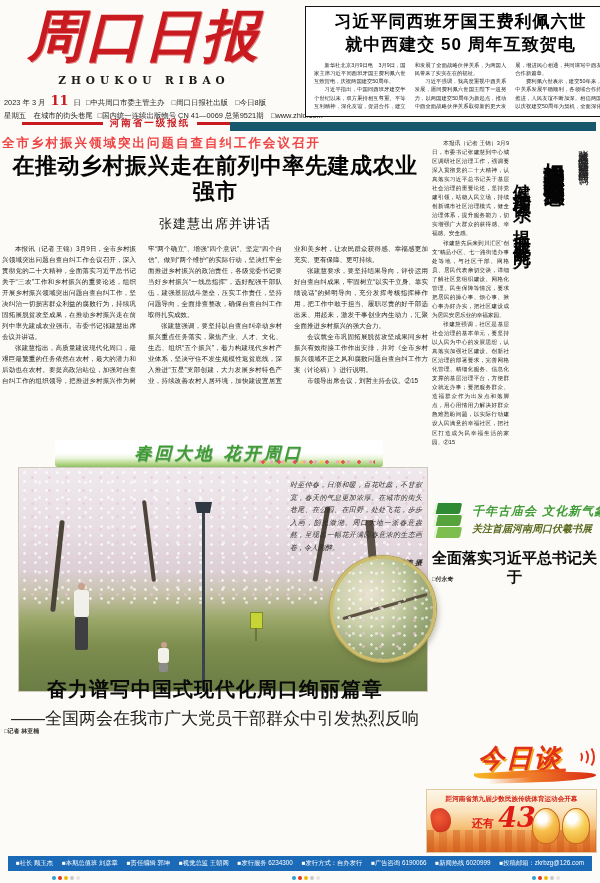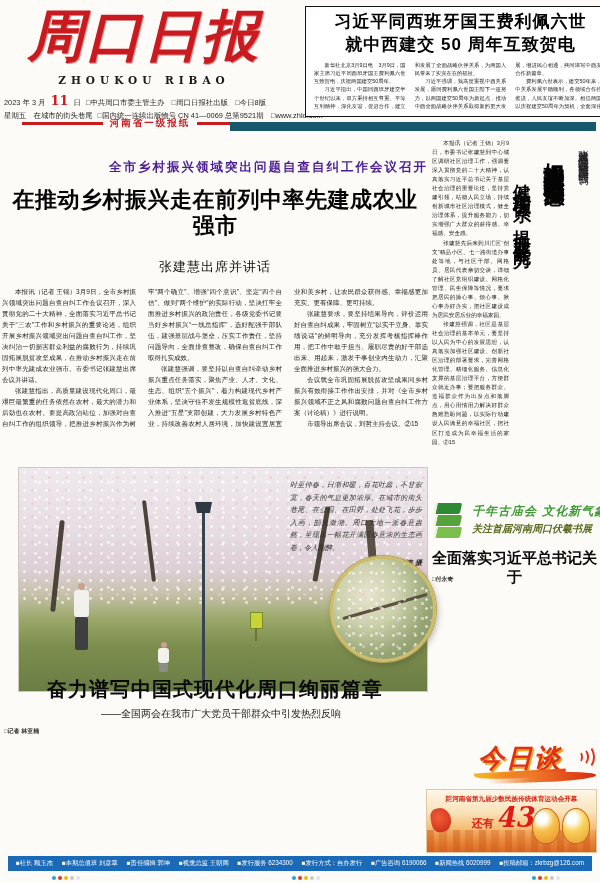--- a/index.html
+++ b/index.html
@@ -25,24 +25,24 @@
   .topnews{position:absolute;left:285px;top:6px;width:311px;height:111px;border:1.5px solid #141414;
     background:#fff;padding:4px 8px;box-sizing:border-box;margin-left:20px;}
   .topnews .h{font-size:17px;font-weight:900;text-align:center;letter-spacing:1px;color:#000;line-height:1.35;}
   .topnews .cols{column-count:3;column-gap:9px;font-size:5.3px;line-height:1.55;text-align:justify;
     margin-top:4px;height:56px;overflow:hidden;color:#222;}
   .cols p{text-indent:2em;}
   .tealbar{position:absolute;left:230px;top:122px;width:366px;height:9px;background:var(--bar_teal,#17586c);}
 
   
   .lead{position:absolute;left:2px;top:135px;width:426px;}
-  .lead .kicker{text-align:right;font-size:12.5px;font-weight:600;color:#4c1d95;letter-spacing:2px;margin-top:24px;}
+  .lead .kicker{text-align:left;font-size:12.5px;font-weight:600;color:#ef4444;letter-spacing:2px;}
   .lead .h1{font-size:22px;font-weight:900;text-align:center;color:#050505;letter-spacing:.5px;margin-top:5px;line-height:1.2;}
-  .lead .h2{font-size:22px;font-weight:900;text-align:center;color:#050505;letter-spacing:.5px;margin-top:11px;line-height:1.2;}
-  .lead .deck{text-align:center;font-size:13px;color:#111;margin-top:18px;letter-spacing:1px;}
+  .lead .h2{font-size:22px;font-weight:900;text-align:center;color:#050505;letter-spacing:.5px;margin-top:1px;line-height:1.2;}
+  .lead .deck{text-align:center;font-size:13px;color:#111;margin-top:9px;letter-spacing:1px;}
   .lead .body{margin-top:10px;column-count:3;column-gap:12px;font-size:6.5px;line-height:1.7;
     text-align:justify;height:205px;overflow:hidden;color:#1c1c1c;}
   .lead .body p{text-indent:2em;}
 
   
   .gov-body{position:absolute;left:432px;top:139px;width:77px;height:368px;font-size:5.6px;line-height:1.62;
     text-align:justify;overflow:hidden;color:#1c1c1c;}
   .gov-body p{text-indent:2em;}
   .vtext{writing-mode:vertical-rl;position:absolute;color:#050505;}
   .gov-sub{left:510px;top:170px;height:300px;font-size:18px;font-weight:900;letter-spacing:4px;}
@@ -79,21 +79,21 @@
   .inset{position:absolute;left:330px;top:556px;width:100px;height:100px;border-radius:50%;
     border:3px solid #cdbd6c;box-shadow:0 0 0 1px #b3a458,2px 3px 6px rgba(60,60,30,.35);
     background:radial-gradient(circle at 35% 35%,#e9e3d0 0%,#cad0a9 35%,#9aa878 65%,#7a8a57 100%);overflow:hidden;}
   .inset .branch{position:absolute;left:8px;top:46px;width:88px;height:3px;background:#5d5140;
     transform:rotate(-16deg);border-radius:2px;}
   .inset .speckle{height:100%;opacity:.75;}
 
   
   .ts-head{position:absolute;left:0;top:676px;width:430px;text-align:center;font-size:20px;font-weight:900;
     color:#0a0a0a;letter-spacing:1px;}
-  .ts-sub{position:absolute;left:6px;top:707px;width:430px;text-align:center;font-size:10px;color:#222;}
+  .ts-sub{position:absolute;left:0;top:707px;width:430px;text-align:center;font-size:17px;color:#222;}
   .ts-body{position:absolute;left:4px;top:727px;width:424px;height:125px;column-count:4;column-gap:9px;
     font-size:5.4px;line-height:1.6;text-align:justify;overflow:hidden;color:#1c1c1c;}
   .ts-body p{text-indent:2em;}
   .byline{text-indent:0 !important;font-size:6px;color:#333;margin-bottom:2px;font-weight:bold;}
 
   
   .expo-banner{position:absolute;left:432px;top:496px;width:165px;height:47px;display:flex;align-items:center;gap:6px;}
   .books{width:34px;height:40px;position:relative;flex:none;}
   .book{position:absolute;left:2px;width:27px;height:11px;border-radius:2px;transform:skewX(-12deg);
     border-left:3px solid #eaf3de;box-sizing:border-box;}
@@ -195,20 +195,24 @@
 
   <div class="gov-body">
       <p>本报讯（记者 王锦）3月9日，市委书记张建慧到中心城区调研社区治理工作，强调要深入贯彻党的二十大精神，认真落实习近平总书记关于基层社会治理的重要论述，坚持党建引领，站稳人民立场，持续创新城市社区治理模式，健全治理体系，提升服务能力，切实增强广大群众的获得感、幸福感、安全感。</p>
       <p>张建慧先后来到川汇区“创文”精品小区、七一路街道办事处等地，与社区干部、网格员、居民代表亲切交谈，详细了解社区党组织建设、网格化管理、民生保障等情况，要求把居民的操心事、烦心事、揪心事办好办实，把社区建设成为居民安居乐业的幸福家园。</p>
       <p>张建慧强调，社区是基层社会治理的基本单元，要坚持以人民为中心的发展思想，认真落实加强社区建设、创新社区治理的部署要求，完善网格化管理、精细化服务、信息化支撑的基层治理平台，方便群众就近办事；要把服务群众、造福群众作为出发点和落脚点，用心用情用力解决好群众急难愁盼问题，以实际行动建设人民满意的幸福社区，把社区打造成为民幸福生活的家园。②15</p>
     </div>
   <div class="vtext gov-sub">健全治理体系　提升服务能力</div>
   <div class="vtext gov-main">切实增强群众的获得感幸福感安全感</div>
   <div class="vtext gov-kicker">张建慧在中心城区调研社区治理工作时强调</div>
 
+  <div class="spring-banner">
+    <span>春回大地  花开周口</span>
+    <span class="spring-flowers"></span>
+  </div>
 
   <div class="photo">
     <div class="speckle"></div>
     <div class="trunk" style="left:36px;top:52px;width:5px;height:92px;transform:rotate(6deg);"></div>
     <div class="trunk" style="left:128px;top:32px;width:4px;height:82px;transform:rotate(-7deg);"></div>
     <div class="trunk" style="left:300px;top:38px;width:5px;height:76px;transform:rotate(10deg);"></div>
     <div class="trunk" style="left:350px;top:52px;width:8px;height:86px;transform:rotate(-5deg);background:#5a5045;"></div>
   </div>
   <div class="lamp-pole"></div>
   <div class="lamp-head"></div>

